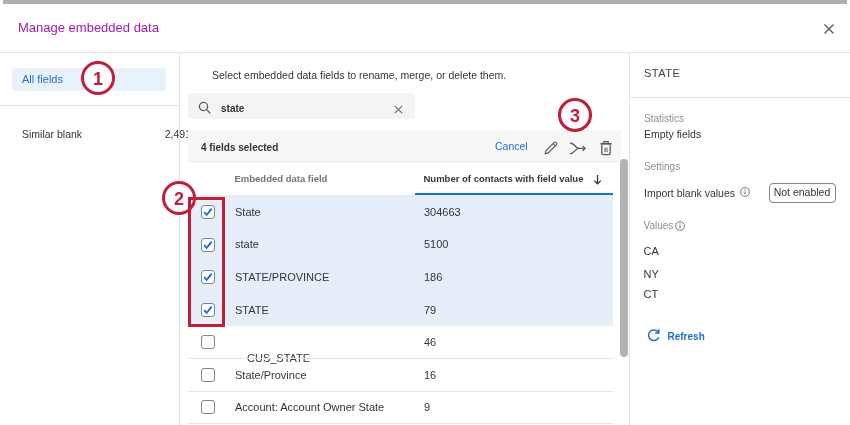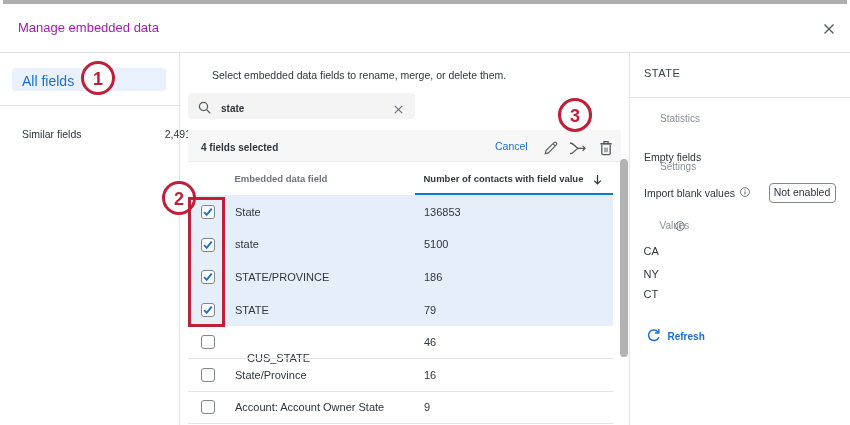--- a/index.html
+++ b/index.html
@@ -3,40 +3,40 @@
 <meta charset="utf-8">
 <style>
   html,body{margin:0;padding:0;}
   body{width:850px;height:425px;overflow:hidden;font-family:"Liberation Sans",sans-serif;background:#fff;}
   .abs{position:absolute;}
   #stage{position:relative;width:850px;height:425px;background:#fff;}
   .hline{background:#e4e4e4;height:1px;}
   .vline{background:#e4e4e4;width:1px;}
   .t{white-space:nowrap;}
   .blue{color:#1a6fd6;}
-  .grey{color:#8a9097;margin-left:16px;}
+  .grey{color:#8a9097;}
   .dark{color:#30363c;}
   .row{font-size:11px;}
 </style>
 </head>
 <body>
 <div id="stage">
   <div class="abs" style="left:3px;top:0;width:844px;height:4px;background:#aeaeae;border-radius:0 0 0 0;"></div>
 
   <div class="abs t" style="left:18px;top:19.5px;font-size:13px;color:#a21caf;">Manage embedded data</div>
   <svg class="abs" width="14" height="14" style="left:822px;top:22px;">
     <path d="M2.5 2.5 L11.5 11.5 M11.5 2.5 L2.5 11.5" stroke="#575c62" stroke-width="1.4" fill="none"></path>
   </svg>
   <div class="abs hline" style="left:0;top:52px;width:850px;"></div>
 
   <div class="abs vline" style="left:179px;top:53px;height:372px;"></div>
   <div class="abs" style="left:12px;top:68px;width:154px;height:23px;background:#e9f2fc;border-radius:3px;"></div>
-  <div class="abs t blue" style="left:22px;top:73.4px;font-size:14px;">All fields</div>
+  <div class="abs t blue" style="left:22px;top:73.4px;font-size:11px;">All fields</div>
   <div class="abs hline" style="left:0;top:105px;width:179px;"></div>
-  <div class="abs t dark" style="left:22px;top:127.9px;font-size:10.5px;">Similar fields</div>
+  <div class="abs t dark" style="left:22px;top:127.9px;font-size:10.5px;">Similar blank</div>
   <div class="abs t dark" style="left:0;top:127.9px;width:155px;text-align:right;font-size:10.5px;margin-left:36px;">2,491</div>
 
   <div class="abs t dark" style="left:192px;top:69.4px;font-size:10.5px;margin-left:20px;">Select embedded data fields to rename, merge, or delete them.</div>
 
   <div class="abs" style="left:188px;top:93px;width:227px;height:26px;background:#f4f4f4;border-radius:4px;"></div>
   <svg class="abs" width="14" height="14" style="left:198px;top:101px;">
     <circle cx="5.5" cy="5.5" r="4.1" stroke="#575c62" stroke-width="1.3" fill="none"></circle>
     <path d="M8.6 8.6 L12.2 12.2" stroke="#575c62" stroke-width="1.3"></path>
   </svg>
   <div class="abs t dark" style="left:221px;top:102.7px;font-size:10px;font-weight:bold;">state</div>
@@ -68,21 +68,21 @@
   <div class="abs t" style="left:234.5px;top:173px;font-size:9.5px;font-weight:bold;color:#6e747b;">Embedded data field</div>
   <div class="abs t" style="left:423.5px;top:173px;font-size:9.5px;font-weight:bold;color:#33383e;">Number of contacts with field value</div>
   <svg class="abs" width="12" height="12" style="left:592px;top:173.5px;">
     <path d="M5.5 1 L5.5 9.8 M2.2 6.6 L5.5 9.9 L8.8 6.6" stroke="#33383e" stroke-width="1.3" fill="none"></path>
   </svg>
   <div class="abs" style="left:415px;top:192.5px;width:198px;height:2px;background:#1576d2;"></div>
 
   <div class="abs" style="left:188px;top:195px;width:425px;height:131px;background:#e5eef9;"></div>
 
   <div class="abs t dark row" style="left:235px;top:205.7px;">State</div>
-  <div class="abs t dark row" style="left:424px;top:205.7px;">136853</div>
+  <div class="abs t dark row" style="left:424px;top:205.7px;">304663</div>
   <div class="abs t dark row" style="left:235px;top:238.4px;">state</div>
   <div class="abs t dark row" style="left:424px;top:238.4px;">5100</div>
   <div class="abs t dark row" style="left:235px;top:270.9px;">STATE/PROVINCE</div>
   <div class="abs t dark row" style="left:424px;top:270.9px;">186</div>
   <div class="abs t dark row" style="left:235px;top:303.5px;">STATE</div>
   <div class="abs t dark row" style="left:424px;top:303.5px;">79</div>
   <div class="abs t dark row" style="left:247px;top:336px;margin-top:16px;">CUS_STATE</div>
   <div class="abs t dark row" style="left:424px;top:336px;">46</div>
   <div class="abs hline" style="left:188px;top:358px;width:425px;"></div>
   <div class="abs t dark row" style="left:235px;top:368.5px;">State/Province</div>
@@ -117,21 +117,21 @@
   <svg class="abs" width="15" height="15" style="left:200.5px;top:400.4px;">
     <rect x="0.5" y="0.5" width="13" height="13" rx="2.5" fill="#fff" stroke="#80868c"></rect>
   </svg>
 
   <div class="abs" style="left:620px;top:159px;width:8px;height:198px;background:#b3b3b3;border-radius:4px;"></div>
 
   <div class="abs vline" style="left:629px;top:53px;height:372px;"></div>
   <div class="abs t" style="left:644px;top:67.2px;font-size:11px;color:#3b4148;letter-spacing:0.5px;">STATE</div>
   <div class="abs hline" style="left:630px;top:97px;width:220px;"></div>
   <div class="abs t grey" style="left:644px;top:113.3px;font-size:10px;">Statistics</div>
-  <div class="abs t dark" style="left:644px;top:151px;font-size:10.5px;">Empty fields</div>
+  <div class="abs t dark" style="left:644px;top:128px;font-size:10.5px;">Empty fields</div>
   <div class="abs t grey" style="left:644px;top:161px;font-size:10px;">Settings</div>
   <div class="abs t dark" style="left:644px;top:186.9px;font-size:10.5px;">Import blank values</div>
   <svg class="abs" width="11" height="11" style="left:740px;top:186.8px;">
     <circle cx="5" cy="5" r="4.4" stroke="#6a6f75" stroke-width="0.9" fill="none"></circle>
     <path d="M5 4.5 L5 7.5" stroke="#6a6f75" stroke-width="1.1"></path>
     <circle cx="5" cy="2.9" r="0.65" fill="#6a6f75"></circle>
   </svg>
   <div class="abs t dark" style="left:768.5px;top:183px;width:65px;height:17.5px;border:1px solid #81868d;border-radius:4px;font-size:10.5px;text-align:center;line-height:17.5px;">Not enabled</div>
   <div class="abs t grey" style="left:643.5px;top:219.8px;font-size:10px;">Values</div>
   <svg class="abs" width="11" height="11" style="left:674.5px;top:220.5px;">

